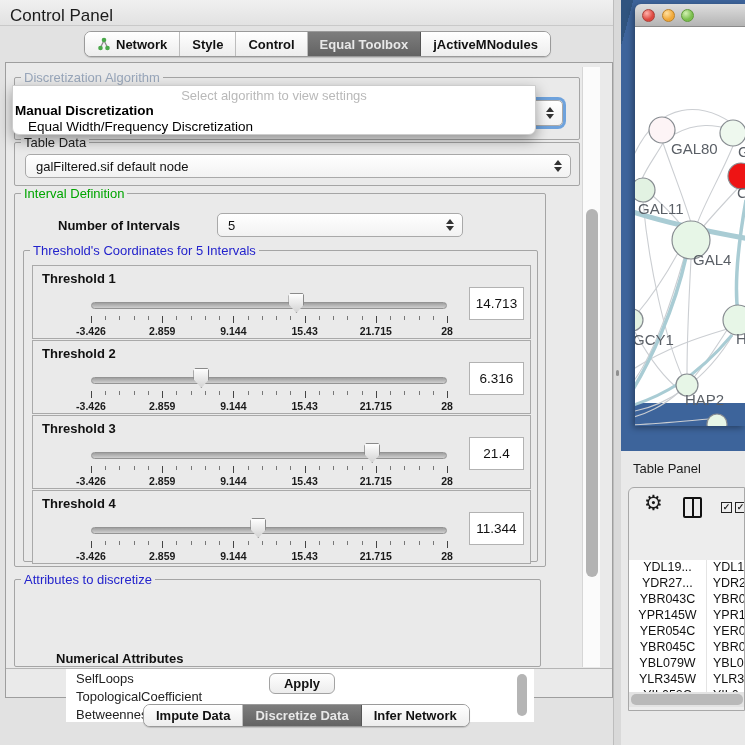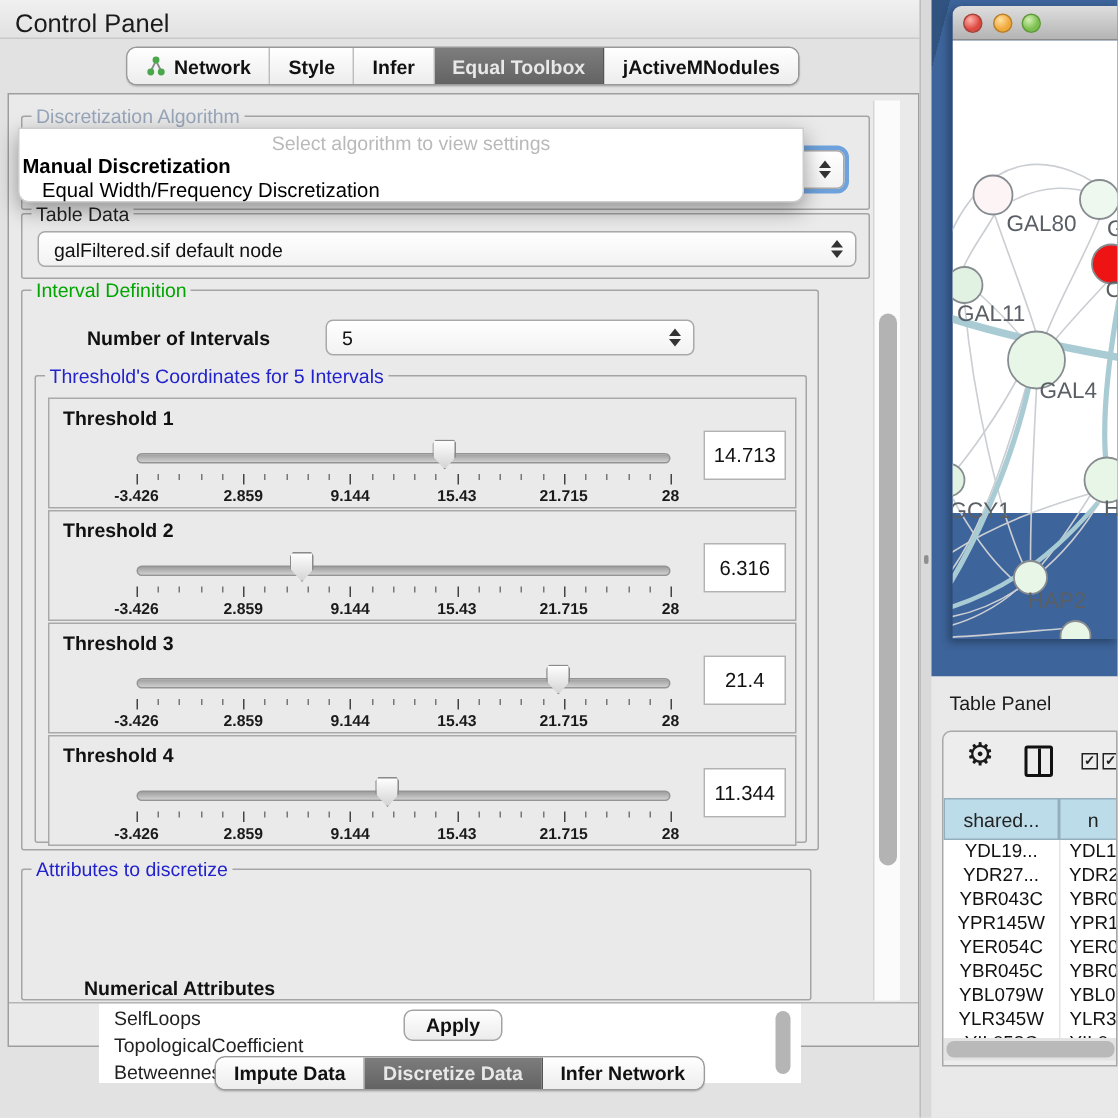--- a/index.html
+++ b/index.html
@@ -101,21 +101,21 @@
   .net-region { position:absolute; left:621px; top:0; width:124px; height:451px;
     background:linear-gradient(105deg,#30547f 0 12px,#3d649b 12px); }
   .net-window { position:absolute; left:14px; top:4px; width:110px; height:422px;
     border-radius:6px 0 0 0; overflow:hidden; box-shadow:-2px 2px 6px rgba(0,0,0,.35); }
   .net-titlebar { position:absolute; left:0; top:0; width:110px; height:23px;
     background:linear-gradient(#dedede,#b4b4b4); border-bottom:1px solid #8b8b8b; }
   .tl { position:absolute; top:5px; width:13px; height:13px; border-radius:50%; }
   .tl-red   { left:7px;  background:radial-gradient(circle at 35% 30%, #ffb3ac, #dd4840 60%); border:1px solid #a8423a; }
   .tl-yellow{ left:27px; background:radial-gradient(circle at 35% 30%, #ffe0a0, #f0a839 60%); border:1px solid #bb8128; }
   .tl-green { left:46px; background:radial-gradient(circle at 35% 30%, #d2f0b2, #7bbf4e 60%); border:1px solid #5f9b3a; }
-  .net-canvas { position:absolute; left:0; top:23px; width:110px; height:315px; background:#fff; }
+  .net-canvas { position:absolute; left:0; top:23px; width:110px; height:376px; background:#fff; }
 
   .tp-region { position:absolute; left:621px; top:451px; width:124px; height:294px; background:#e9e9e9; }
   .tp-title { position:absolute; left:12px; top:10px; font-size:13px; color:#1b1b1b; }
   .tp-box { position:absolute; left:7px; top:36px; width:117px; height:224px; background:#ededed;
     border:1px solid #a8a8a8; border-radius:6px 0 0 0; overflow:hidden; }
   .gear-icon { position:absolute; left:15px; top:3px; font-size:21px; color:#1a1a1a; }
   .cols-icon { position:absolute; left:54px; top:9px; width:19px; height:21px;
     border:2px solid #111; border-radius:2px; }
   .cols-icon::after { content:""; position:absolute; left:7px; top:0; width:2px; height:17px; background:#111; }
   .cbx { position:absolute; top:14px; width:11px; height:11px; border:1.5px solid #222;
@@ -152,21 +152,21 @@
           <circle cx="7" cy="3" r="2.3" fill="#4aa84a"></circle>
           <circle cx="3.5" cy="11" r="2.3" fill="#4aa84a"></circle>
           <circle cx="10.5" cy="11" r="2.3" fill="#4aa84a"></circle>
         </svg>
         <span>Network</span>
       </div>
       <div class="seg">
         <span>Style</span>
         </div>
       <div class="seg">
-        <span>Infer</span>
+        <span>Control</span>
         </div>
       <div class="seg selected">
         <span>Equal Toolbox</span>
         </div>
       <div class="seg">
         <span>jActiveMNodules</span>
         </div>
     </div>
 
     <div class="main-panel">
@@ -478,24 +478,20 @@
   </div>
 
   <div class="tp-region">
     <div class="tp-title">Table Panel</div>
     <div class="tp-box">
       <div class="gear-icon">⚙</div>
       <div class="cols-icon"></div>
       <div class="cbx" style="left:92px;">✓</div>
       <div class="cbx" style="left:106px;">✓</div>
 
-      <div class="tbl-header">
-        <div class="tbl-hcell" style="width:78px; justify-content:center;">shared...</div>
-        <div class="tbl-hcell" style="width:40px; padding-left:18px;">n</div>
-      </div>
       <div class="tbl-rows" id="tbl-rows">
           <div class="tbl-row">
             <div class="tbl-c1">YDL19...</div>
             <div class="tbl-c2">YDL1</div>
           </div>
           <div class="tbl-row">
             <div class="tbl-c1">YDR27...</div>
             <div class="tbl-c2">YDR2</div>
           </div>
           <div class="tbl-row">

